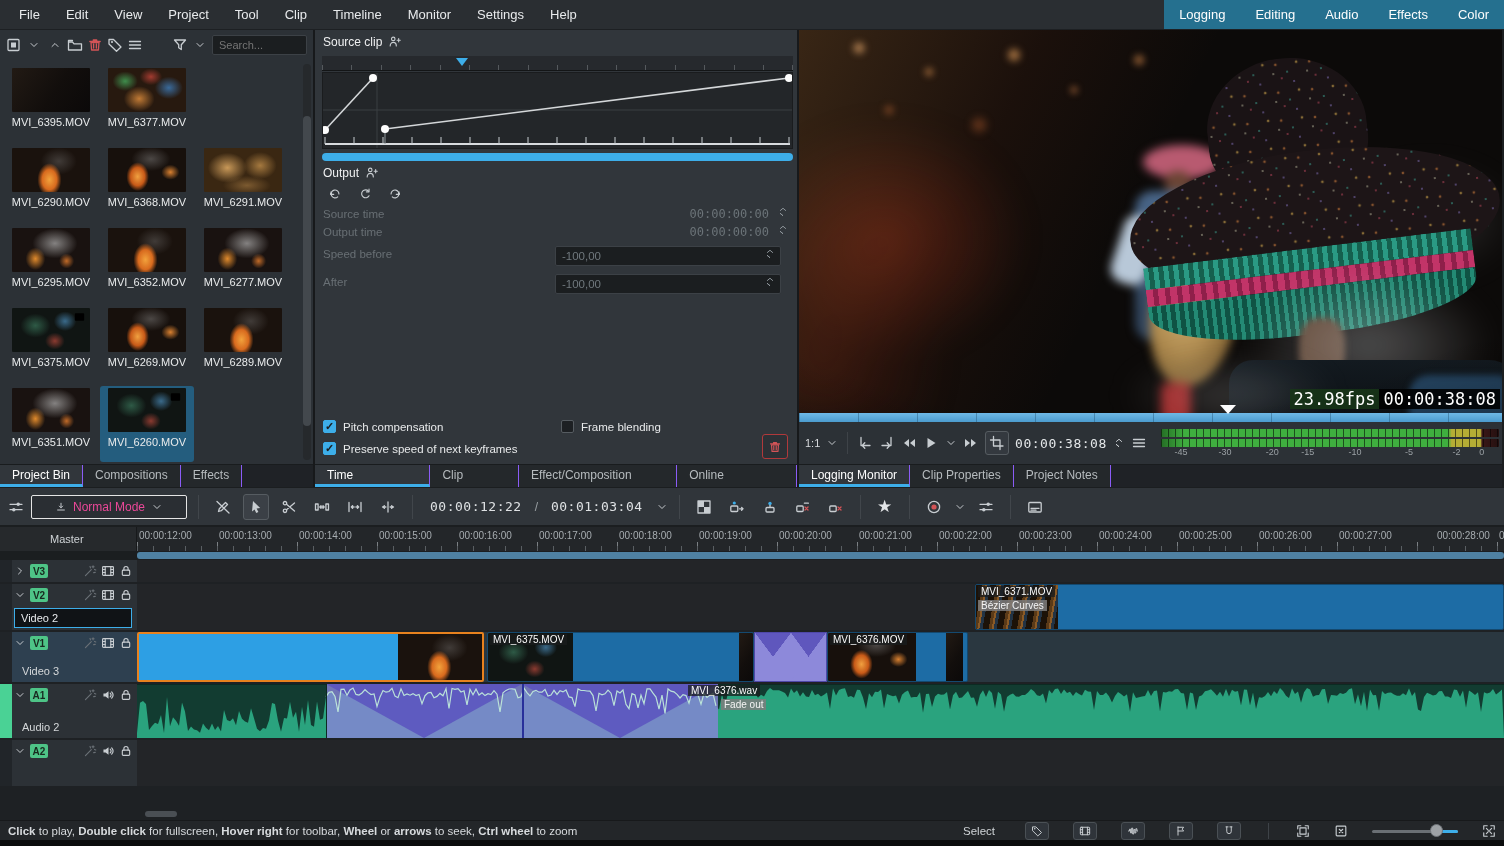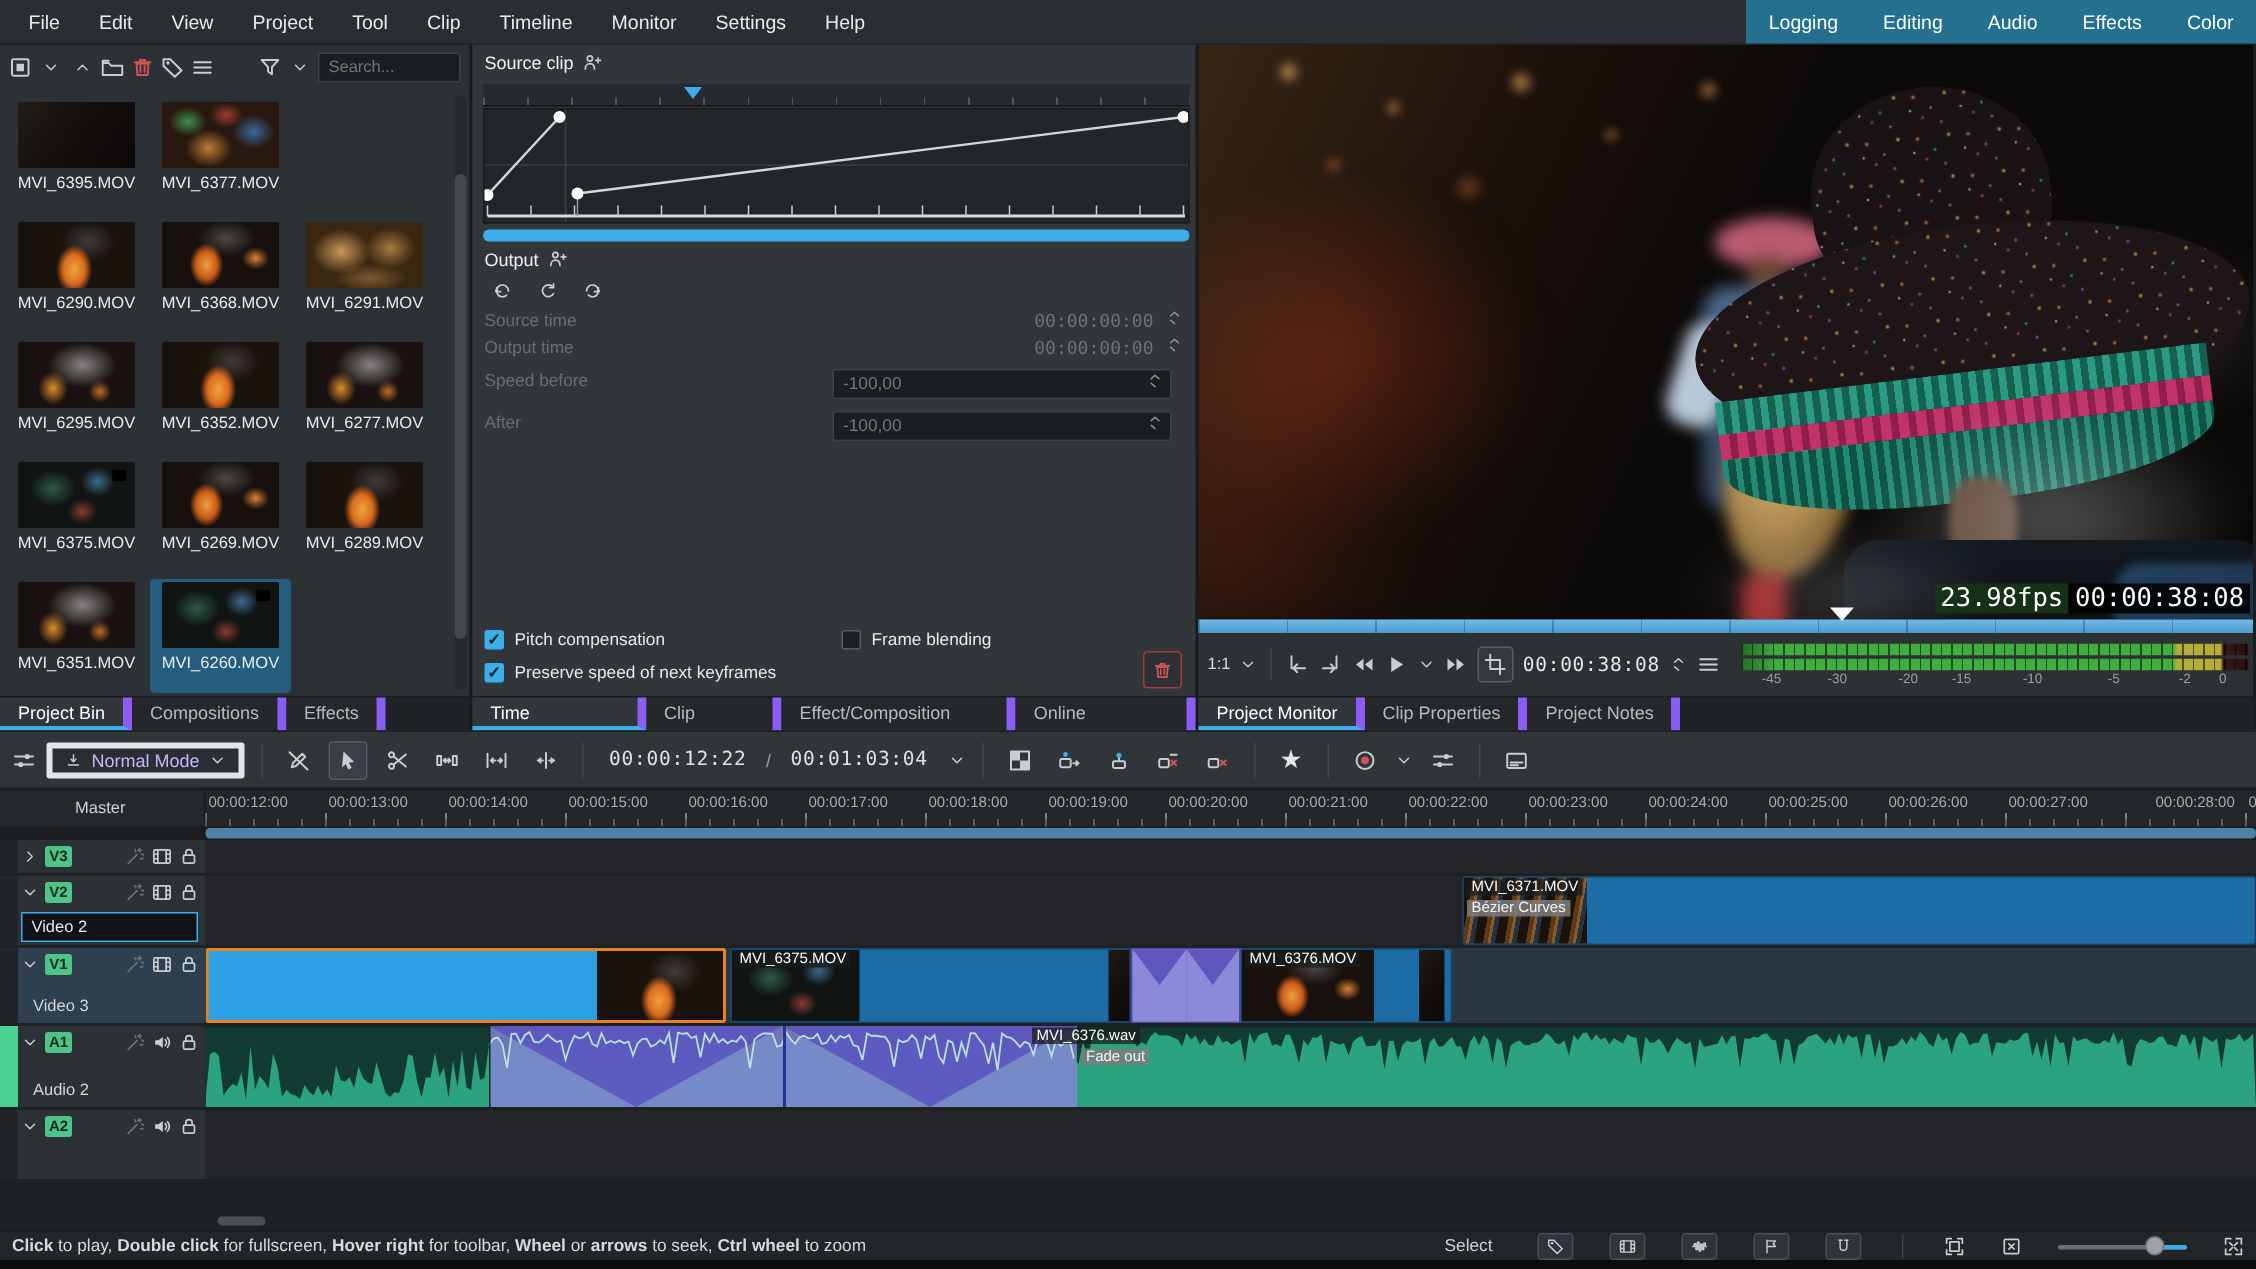--- a/index.html
+++ b/index.html
@@ -27,21 +27,21 @@
   
   .main { position:absolute; left:0; top:30px; width:1504px; height:457px; display:flex; }
   .panel { position:relative; height:457px; background:#2c3136; }
   .panel.bin { width:315px; border-right:2px solid #17191b; }
   .panel.remap { width:484px; border-right:2px solid #17191b; background:#31363b; }
   .panel.monitor { width:703px; background:#2c3136; }
 
   .tabbar { position:absolute; left:0; bottom:0; width:100%; height:23px; background:#1f2226;
     display:flex; align-items:stretch; border-top:1px solid #191c1e; }
   .tab { padding:0 12px; line-height:20px; font-size:12px; color:#b6bbbe; background:#24282b;
-    border-right:6px solid #8b5cf6; position:relative; }
+    border-right:1px solid #8b5cf6; position:relative; }
   .tab.active { color:#fdfdfd; background:#31363b; border-bottom:3px solid #3daee9; }
 
   
   .bin-toolbar { position:absolute; left:0; top:0; width:100%; height:30px; display:flex; align-items:center; gap:4px; padding:0 6px; background:#2c3136; }
   .bin-tb-btn { width:22px; height:22px; display:flex; align-items:center; justify-content:center; }
   .bin-search { width:95px; height:20px; background:#1b1e20; border:1px solid #3c4146; border-radius:2px;
     color:#9aa0a4; font-size:11px; padding:0 6px; font-family:"Liberation Sans",sans-serif; }
   .bin-grid { position:absolute; left:0; top:32px; width:304px; height:400px; background:#2c3136; overflow:hidden; }
   .bin-item { position:absolute; width:94px; height:76px; border-radius:3px; }
   .bin-item.selected { background:#245d7e; }
@@ -134,21 +134,21 @@
   .meter { position:relative; margin-left:8px; width:338px; height:34px; }
   .mbar { position:absolute; left:0; width:338px; height:8px; border-radius:1px;
     background-image:repeating-linear-gradient(90deg,rgba(0,0,0,.55) 0 1px,transparent 1px 7px),linear-gradient(90deg,#256e25 0%,#3fae3f 7%,#3fae3f 85%,#b5ad35 86%,#b5ad35 94.5%,#3a1717 95%,#241010 100%); }
   .mbar.b1 { top:3px; } .mbar.b2 { top:13px; }
   .mscale { position:absolute; left:0; top:21px; width:338px; height:11px; }
   .mtick { position:absolute; top:0; font-size:9px; color:#9aa0a4; transform:translateX(-50%); }
 
   
   .tl-toolbar { position:absolute; left:0; top:487px; width:1504px; height:39px; background:#30353a;
     border-top:1px solid #1b1e20; border-bottom:1px solid #1b1e20; display:flex; align-items:center; padding:0 8px; gap:7px; }
-  .combo { height:24px; background:#2a2e33; border:4px solid #e5e5e5; border-radius:2px; display:flex; align-items:center; gap:6px; padding:0 8px; font-size:12px; color:#c4b5fd; }
+  .combo { height:24px; background:#2a2e33; border:1px solid #e5e5e5; border-radius:2px; display:flex; align-items:center; gap:6px; padding:0 23px; font-size:12px; color:#ec4899; }
   .tool-btn { width:26px; height:26px; display:flex; align-items:center; justify-content:center; border-radius:3px; }
   .tool-btn.active { background:#3b4046; border:1px solid #565c61; }
   .tb-sep { width:1px; height:24px; background:#41464b; margin:0 4px; }
   .tb-tc { font-size:13px; color:#dfe2e4; letter-spacing:.5px; margin:0 6px; }
   .star { font-size:17px; color:#e2e5e7; line-height:1; }
 
   
   .timeline { position:absolute; left:0; top:527px; width:1504px; height:281px; background:#1e2124; overflow:hidden; }
   .tl-ruler-row { position:absolute; left:0; top:0; width:1504px; height:24px; background:#232629; }
   .tl-corner { position:absolute; left:0; top:0; width:137px; height:24px; background:#26292c; border-right:1px solid #17191b;
@@ -601,21 +601,21 @@
               <span class="mtick" style="left: 33%;">-20</span>
               <span class="mtick" style="left: 43.5%;">-15</span>
               <span class="mtick" style="left: 57.5%;">-10</span>
               <span class="mtick" style="left: 73.5%;">-5</span>
               <span class="mtick" style="left: 87.5%;">-2</span>
               <span class="mtick" style="left: 95%;">0</span>
             </div>
         </div>
       </div>
       <div class="tabbar" id="monTabs">
-          <div class="tab active">Project Monitor</div>
+          <div class="tab active">Logging Monitor</div>
           <div class="tab">Clip Properties</div>
           <div class="tab">Project Notes</div>
         </div>
     </section>
   </div>
 
   <div class="tl-toolbar">
     <span class="ic" id="i-sliders1">
         <svg viewBox="0 0 16 16">
           <path d="M2 5.3h12M2 10.7h12"></path>

